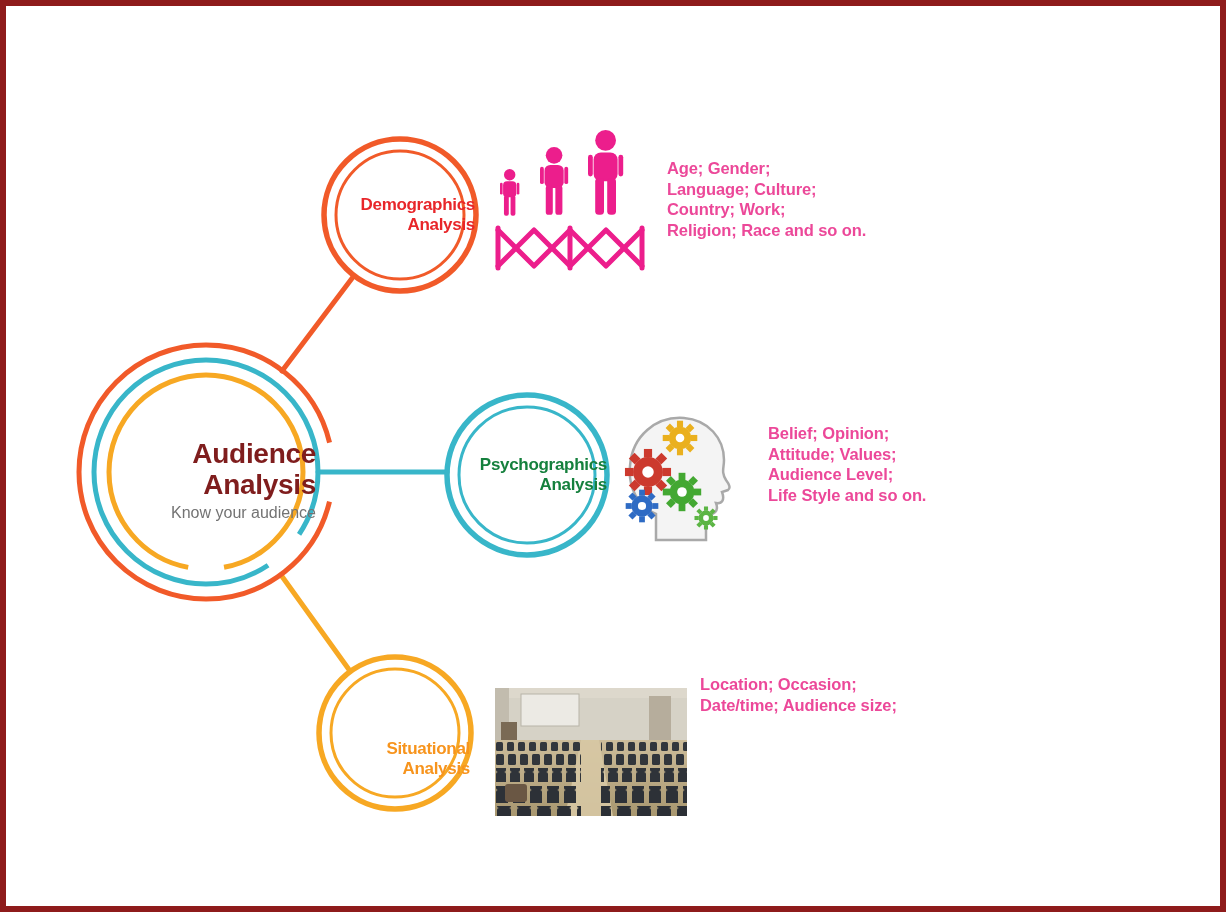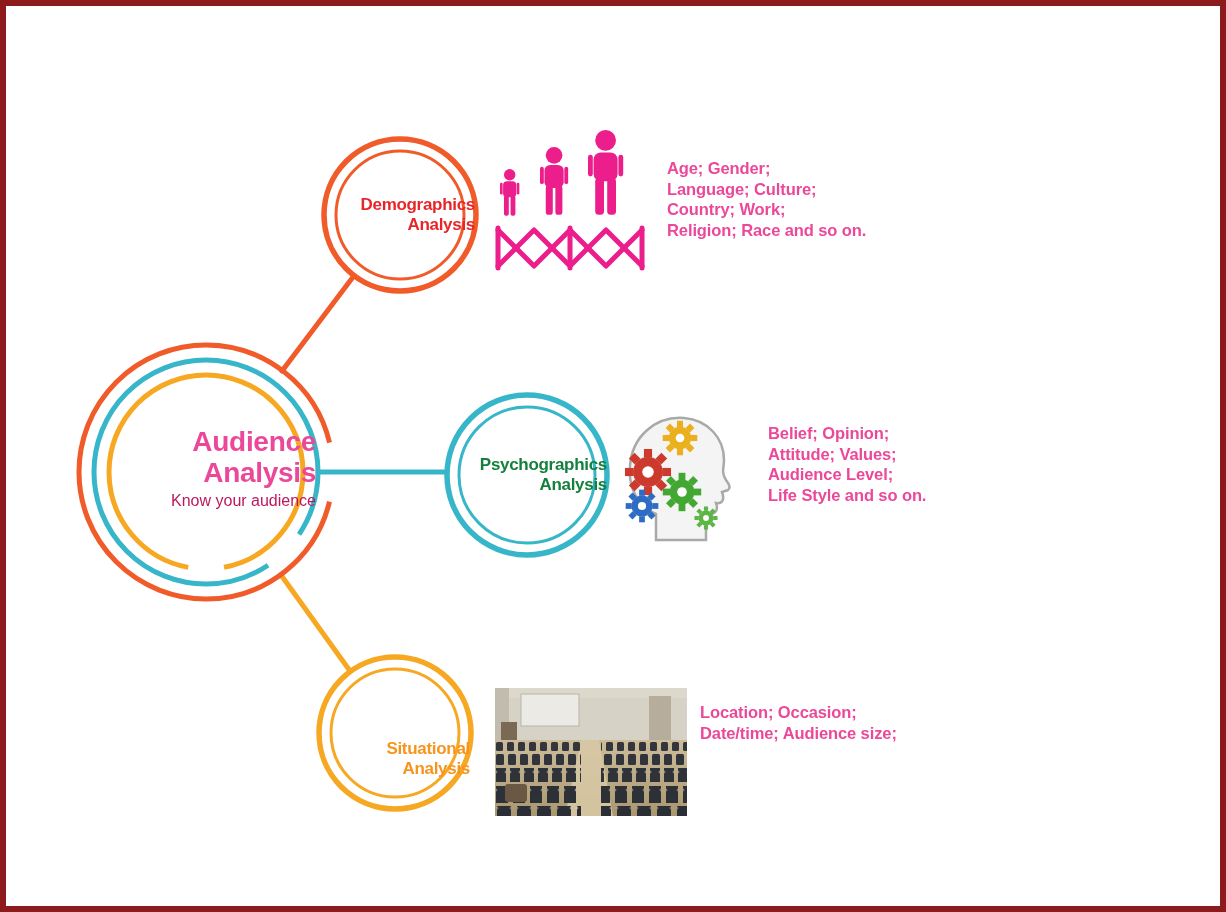--- a/index.html
+++ b/index.html
@@ -135,25 +135,25 @@
         <rect x="0" y="98" width="86" height="17" fill="url(#chairsD)"></rect>
         <rect x="106" y="98" width="86" height="17" fill="url(#chairsD)"></rect>
         <rect x="0" y="118" width="86" height="10" fill="url(#chairsE)"></rect>
         <rect x="106" y="118" width="86" height="10" fill="url(#chairsE)"></rect>
       </g>
       <rect x="10" y="96" width="22" height="18" rx="3" fill="#6a5744"></rect>
     </g>
   </svg>
 
   <div class="label" style="left:90px;top:420px;width:220px;">
-    <div class="center-title" style="color: #ec4899;">
+    <div class="center-title" style="color: #7f1d1d; margin-top: 12px;">
       <div>Audience</div>
       <div>Analysis</div>
     </div>
-    <div class="center-sub" style="color: #be185d;">Know your audience</div>
+    <div class="center-sub" style="color: #737373;">Know your audience</div>
   </div>
 
   <div class="label node-label" style="left: 319px; top: 189px; width: 150px; color: rgb(232, 38, 42);">
     <div>Demographics</div>
     <div>Analysis</div>
   </div>
 
   <div class="label node-label" style="left: 441px; top: 449px; width: 160px; color: #15803d;">
     <div>Psychographics</div>
     <div>Analysis</div>
@@ -171,18 +171,18 @@
     <div>Religion; Race and so on.</div>
   </div>
 
   <div class="details" style="left:762px;top:417px;">
     <div>Belief; Opinion;</div>
     <div>Attitude; Values;</div>
     <div>Audience Level;</div>
     <div>Life Style and so on.</div>
   </div>
 
-  <div class="details" style="left:694px;top:696px;">
+  <div class="details" style="left:694px;top:668px;">
     <div>Location; Occasion;</div>
     <div>Date/time; Audience size;</div>
   </div>
 
 </div>
 
 </body></html>

